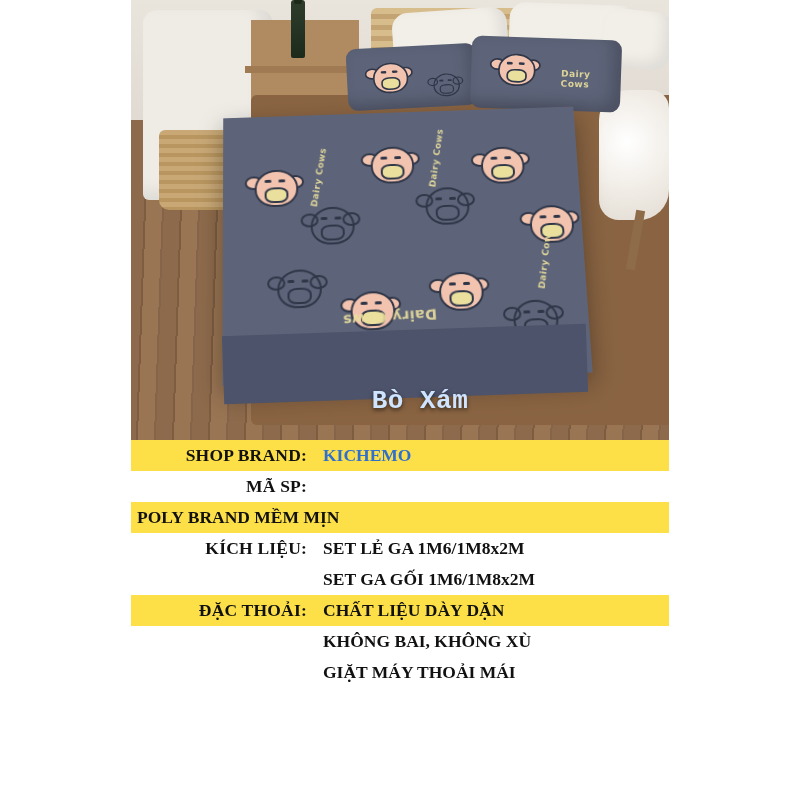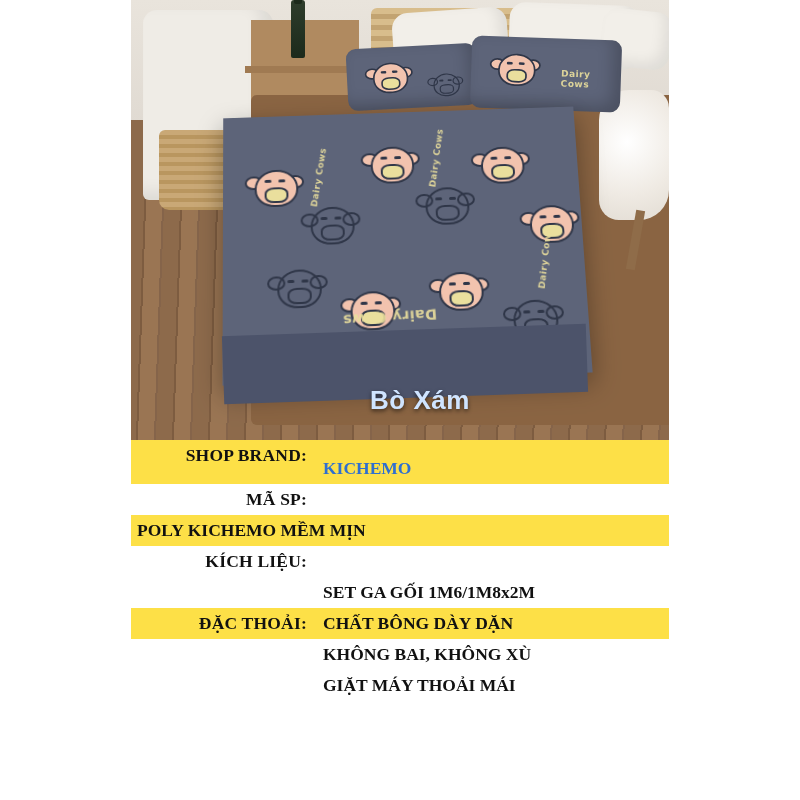--- a/index.html
+++ b/index.html
@@ -210,21 +210,21 @@
     font-weight: bold;
     letter-spacing: 0.5px;
     opacity: 0.9;
   }
 
   .photo-caption {
     position: absolute;
     left: 0; right: 0;
     bottom: 24px;
     text-align: center;
-    font-family: Liberation Sans, sans-serif;
+    font-family: Liberation Mono, monospace;
     font-weight: bold;
     font-size: 26px;
     color: #cfe4ff;
     text-shadow: 0 2px 4px rgba(0,0,0,0.6);
     letter-spacing: 0.5px;
     padding-left: 40px;
   }
 
   
   .spec {
@@ -248,21 +248,21 @@
     padding: 5px 10px 5px 0;
     font-weight: bold;
     letter-spacing: 0.2px;
     white-space: nowrap;
   }
   .spec-value {
     flex: 1 1 auto;
     padding: 5px 6px 5px 6px;
     font-weight: bold;
   }
-  .spec-value.brand { color: #2f6fd0; margin-top: 13px; }
+  .spec-value.brand { color: #2f6fd0; }
   .spec-sub {
     display: flex;
   }
   .spec-sub .spec-label { visibility: hidden; }
 </style>
 </head>
 <body>
 
 <div class="page">
 
@@ -429,37 +429,38 @@
       <div class="spec-value brand">KICHEMO</div>
     </div>
 
     <div>
       <div class="spec-row">
         <div class="spec-label">MÃ SP:</div>
       </div>
     </div>
 
     <div class="spec-row shaded">
-      <div class="spec-value">POLY KICHEMO MỀM MỊN</div>
+      <div class="spec-value">POLY BRAND MỀM MỊN</div>
     </div>
 
     <div>
       <div class="spec-row">
         <div class="spec-label">KÍCH LIỆU:</div>
+        <div class="spec-value">SET LẺ GA 1M6/1M8x2M</div>
       </div>
       <div class="spec-sub">
         <div class="spec-label">&nbsp;</div>
         <div class="spec-value">SET GA GỐI 1M6/1M8x2M</div>
       </div>
     </div>
 
     <div>
       <div class="spec-row shaded">
         <div class="spec-label">ĐẶC THOẢI:</div>
-        <div class="spec-value">CHẤT BÔNG DÀY DẶN</div>
+        <div class="spec-value">CHẤT LIỆU DÀY DẶN</div>
       </div>
       <div class="spec-sub">
         <div class="spec-label">&nbsp;</div>
         <div class="spec-value">KHÔNG BAI, KHÔNG XÙ</div>
       </div>
       <div class="spec-sub">
         <div class="spec-label">&nbsp;</div>
         <div class="spec-value">GIẶT MÁY THOẢI MÁI</div>
       </div>
     </div>

